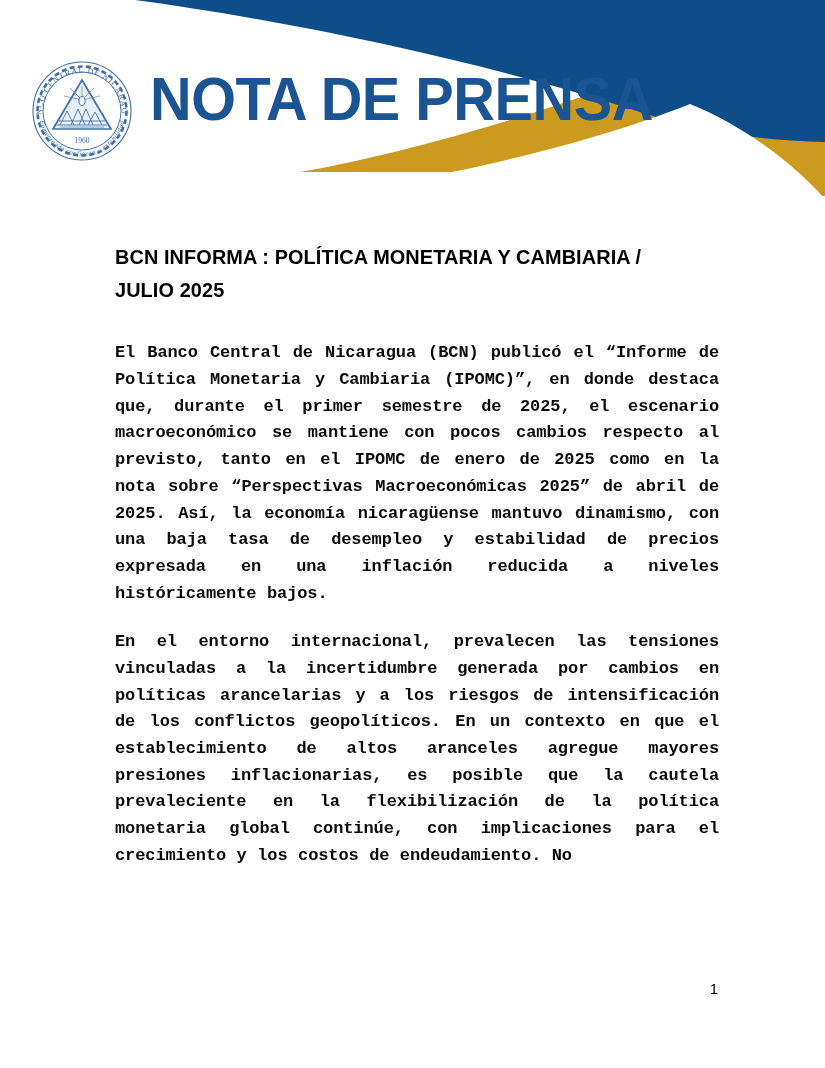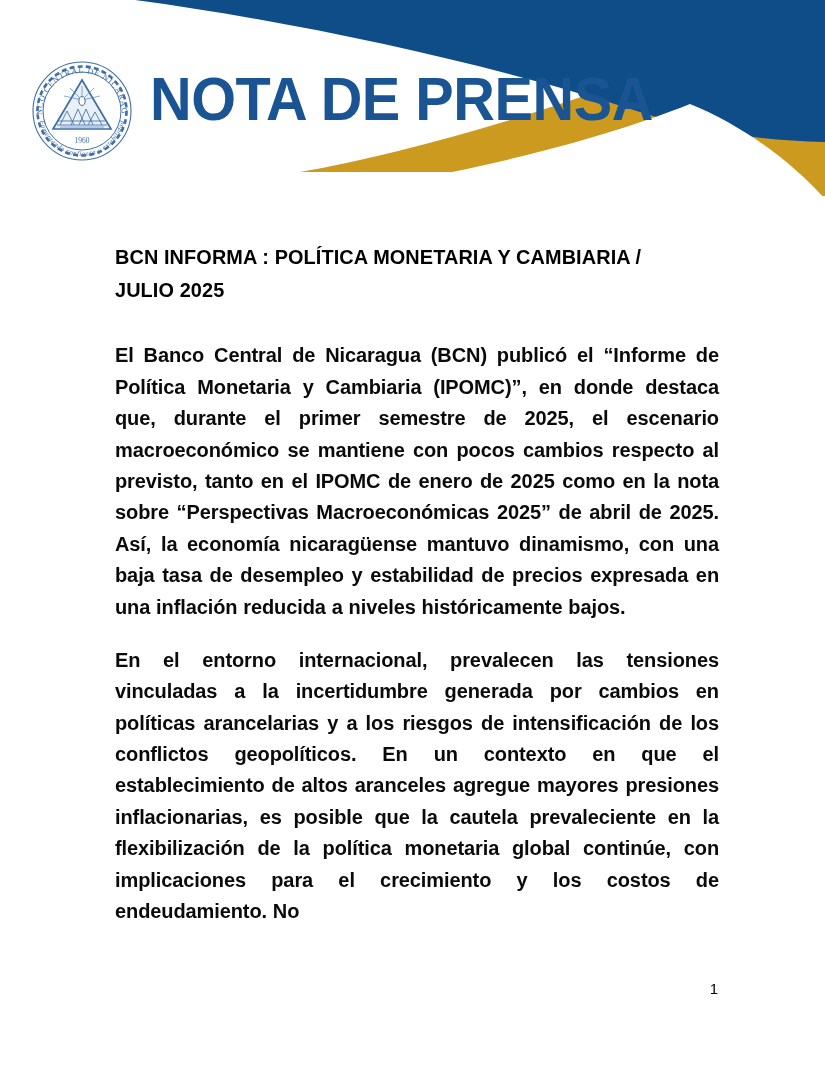--- a/index.html
+++ b/index.html
@@ -73,22 +73,22 @@
     font-weight: bold;
     color: #000000;
     line-height: 1.62;
     letter-spacing: 0.1px;
     margin: 0 0 34px 0;
     transform: scaleX(0.97);
     transform-origin: left top;
   }
 
   .body-paragraph {
-    font-family: Liberation Sans, sans-serif;
-    font-size: 20px;
+    font-family: Liberation Mono, monospace;
+    font-size: 17px;
     font-weight: bold;
     color: #0a0a0a;
     line-height: 1.57;
     text-align: justify;
     margin: 0 0 22px 0;
     letter-spacing: -0.1px;
     word-spacing: 0.4px;
   }
   .body-paragraph:last-child {
     margin-bottom: 12px;

